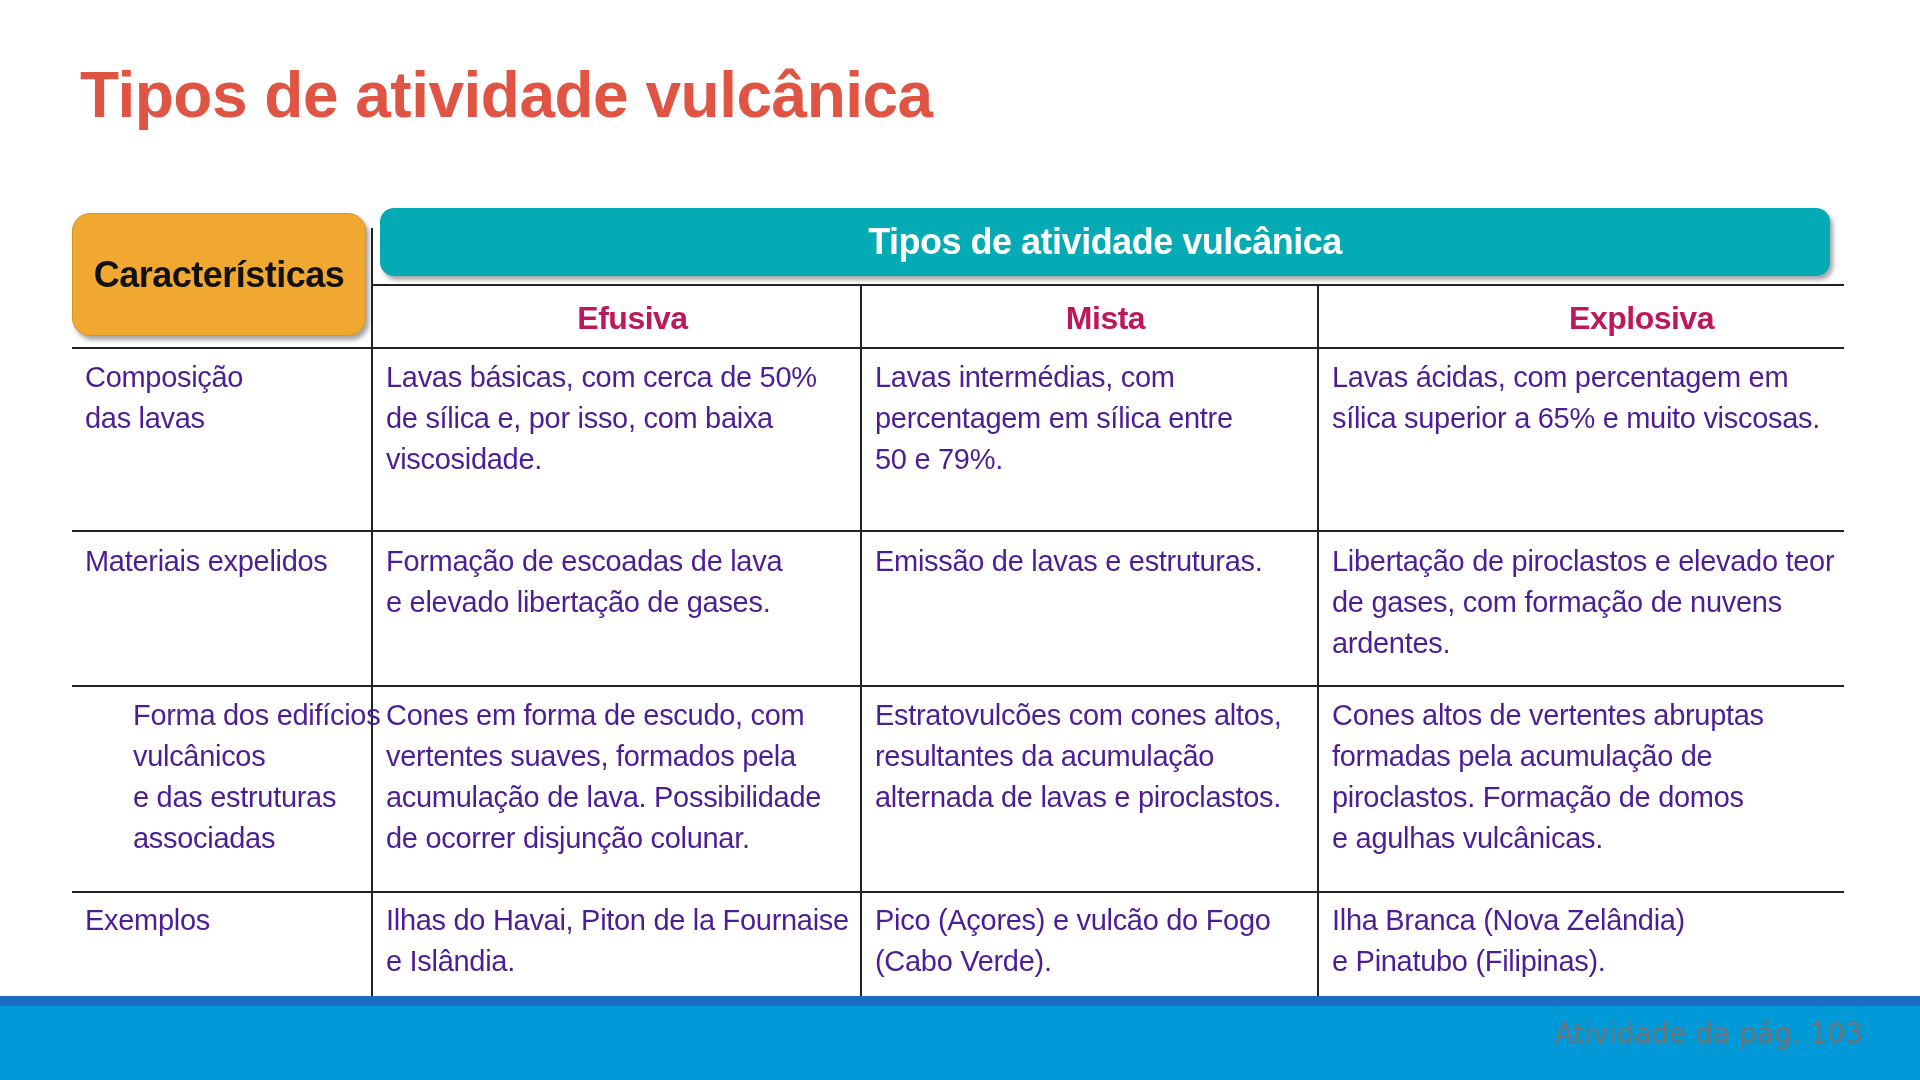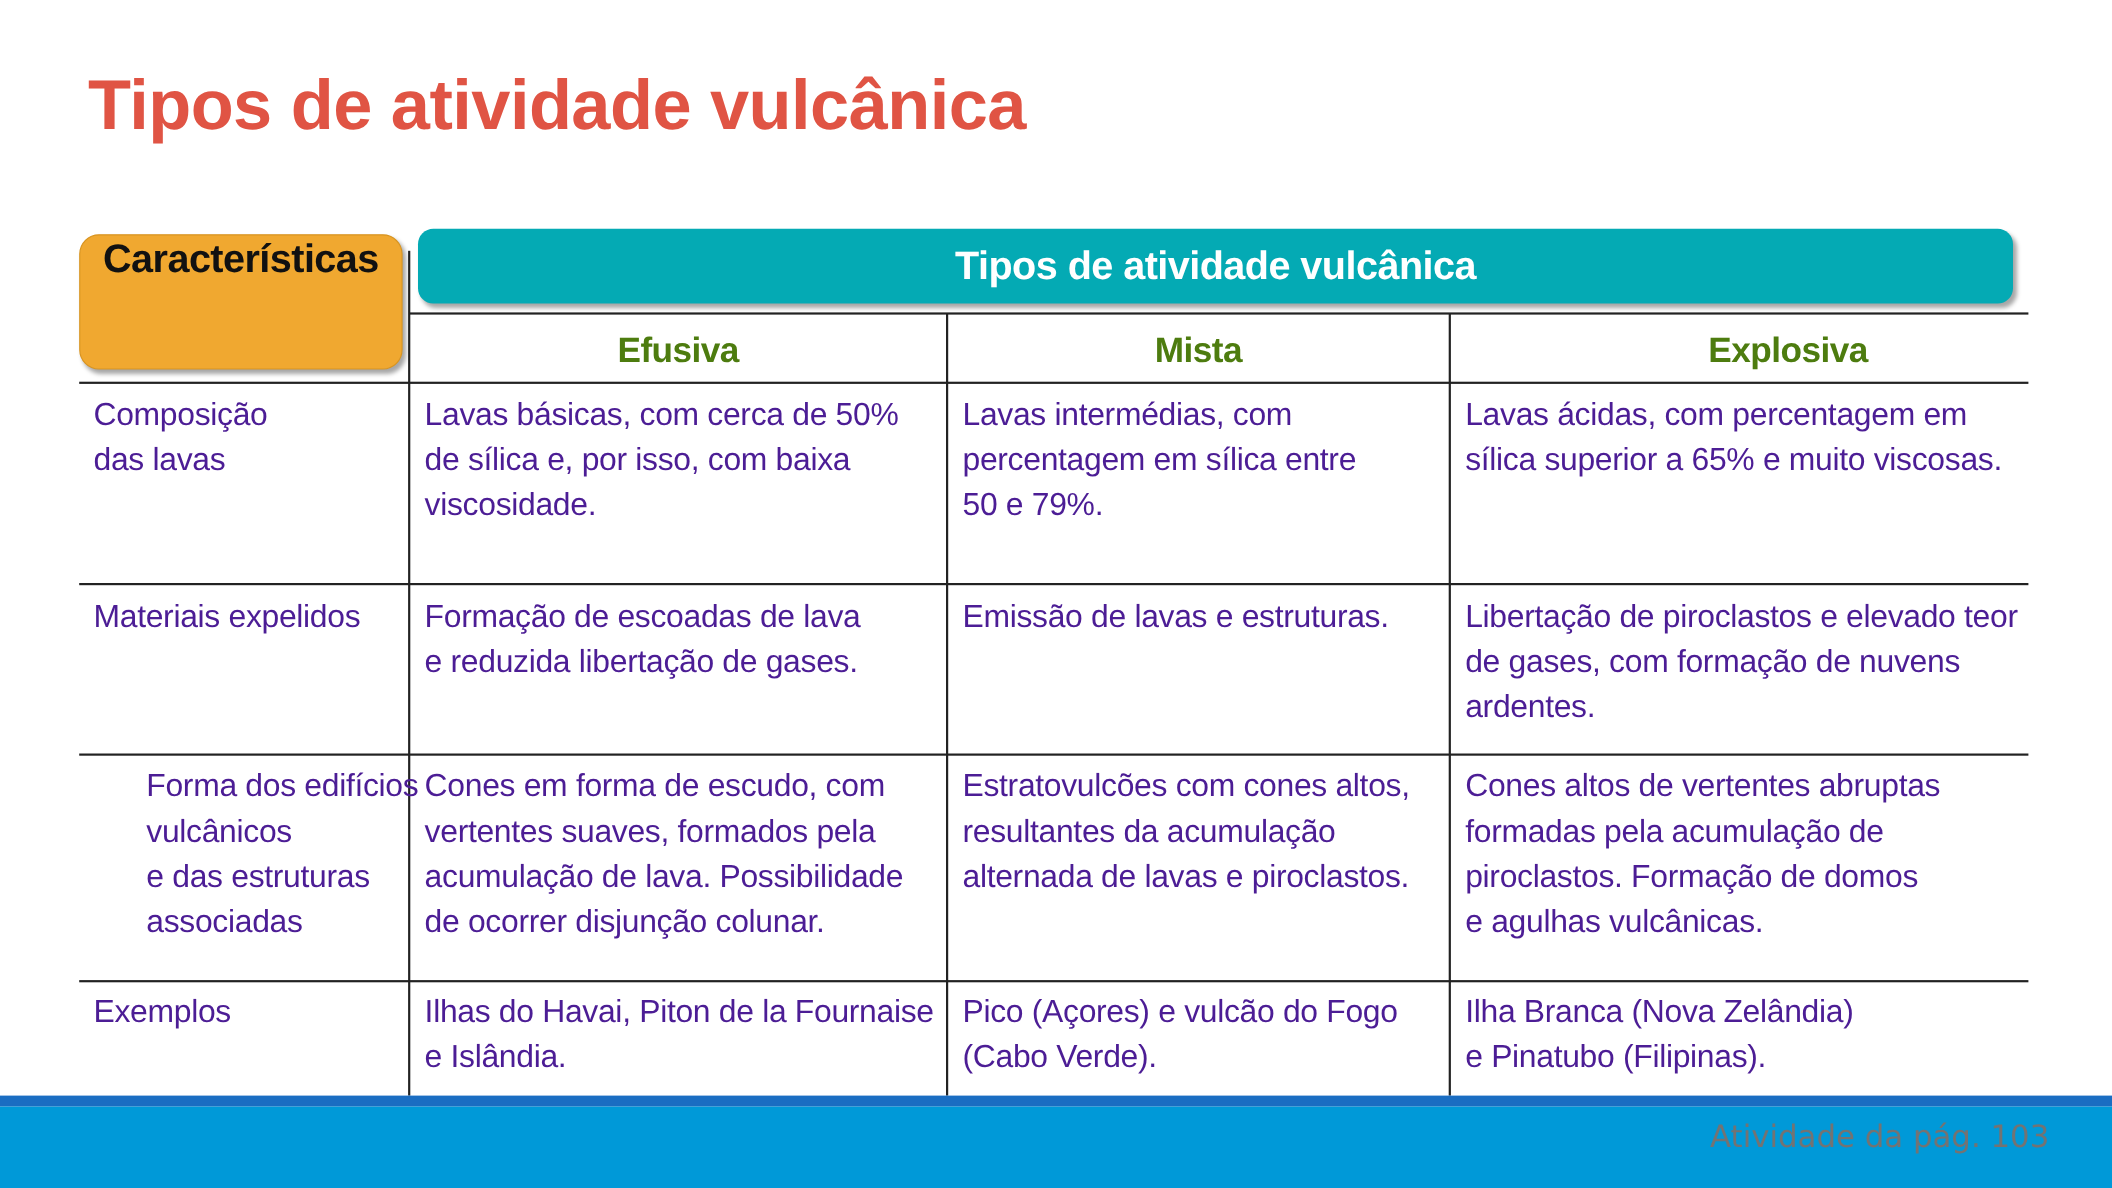--- a/index.html
+++ b/index.html
@@ -1,24 +1,24 @@
 <!DOCTYPE html>
 <html><head>
 <meta charset="utf-8">
 <style>
   html, body { margin:0; padding:0; }
   body { width:1920px; height:1080px; position:relative; overflow:hidden; background:#ffffff; font-family:"Liberation Sans", sans-serif; color:#111; }
   .title { position:absolute; left:80px; top:58px; font-size:64px; font-weight:bold; color:#e05444; letter-spacing:-0.5px; white-space:nowrap; }
-  .pill-char { position:absolute; left:72px; top:213px; width:292px; height:121px; background:#f0a830; border-radius:18px; box-shadow:3px 4px 4px rgba(0,0,0,0.35); border:1px solid #d89420; display:flex; align-items:flex-start; justify-content:center; }
+  .pill-char { position:absolute; left:72px; top:213px; width:292px; height:121px; background:#f0a830; border-radius:18px; box-shadow:3px 4px 4px rgba(0,0,0,0.35); border:1px solid #d89420; display:flex; align-items:center; justify-content:center; }
   .pill-char span { font-size:36px; font-weight:bold; color:#111; letter-spacing:-0.5px; }
   .pill-types { position:absolute; left:380px; top:208px; width:1450px; height:68px; background:#04aab4; border-radius:14px; box-shadow:3px 4px 4px rgba(0,0,0,0.35); display:flex; align-items:center; justify-content:center; }
   .pill-types span { font-size:36px; font-weight:bold; color:#ffffff; letter-spacing:-0.5px; }
   .hline { position:absolute; height:2px; background:#222; }
   .vline { position:absolute; width:2px; background:#222; }
-  .colhead { position:absolute; top:290px; height:56px; display:flex; align-items:center; justify-content:center; font-size:32px; font-weight:bold; color:#4d7c0f; letter-spacing:-0.5px; }
+  .colhead { position:absolute; top:290px; height:56px; display:flex; align-items:center; justify-content:center; font-size:32px; font-weight:bold; color:#be185d; letter-spacing:-0.5px;margin-left:16px; }
   .cell { position:absolute; font-size:29px; line-height:41px; color:#4c1d95; letter-spacing:-0.3px; white-space:pre-line; }
   .footer-dark { position:absolute; left:0; top:996px; width:1920px; height:10px; background:#1a6dc2; }
   .footer { position:absolute; left:0; top:1006px; width:1920px; height:74px; background:#0099d8; }
   .footer-text { position:absolute; right:57px; top:1017px; font-family:"DejaVu Sans", sans-serif; font-size:28px; color:#737373; white-space:nowrap; }
 </style>
 </head>
 <body>
 
 <div>
 
@@ -56,21 +56,21 @@
       <div class="cell" style="left:875px; top:357px;">Lavas intermédias, com
 percentagem em sílica entre
 50 e 79%.</div>
       <div class="cell" style="left:1332px; top:357px;">Lavas ácidas, com percentagem em
 sílica superior a 65% e muito viscosas.</div>
     </div>
 
     <div>
       <div class="cell" style="left:85px; top:541px;">Materiais expelidos</div>
       <div class="cell" style="left:386px; top:541px;">Formação de escoadas de lava
-e reduzida libertação de gases.</div>
+e elevado libertação de gases.</div>
       <div class="cell" style="left:875px; top:541px;">Emissão de lavas e estruturas.</div>
       <div class="cell" style="left:1332px; top:541px;">Libertação de piroclastos e elevado teor
 de gases, com formação de nuvens
 ardentes.</div>
     </div>
 
     <div>
       <div class="cell" style="left:85px; top:695px;margin-left:48px;">Forma dos edifícios
 vulcânicos
 e das estruturas

